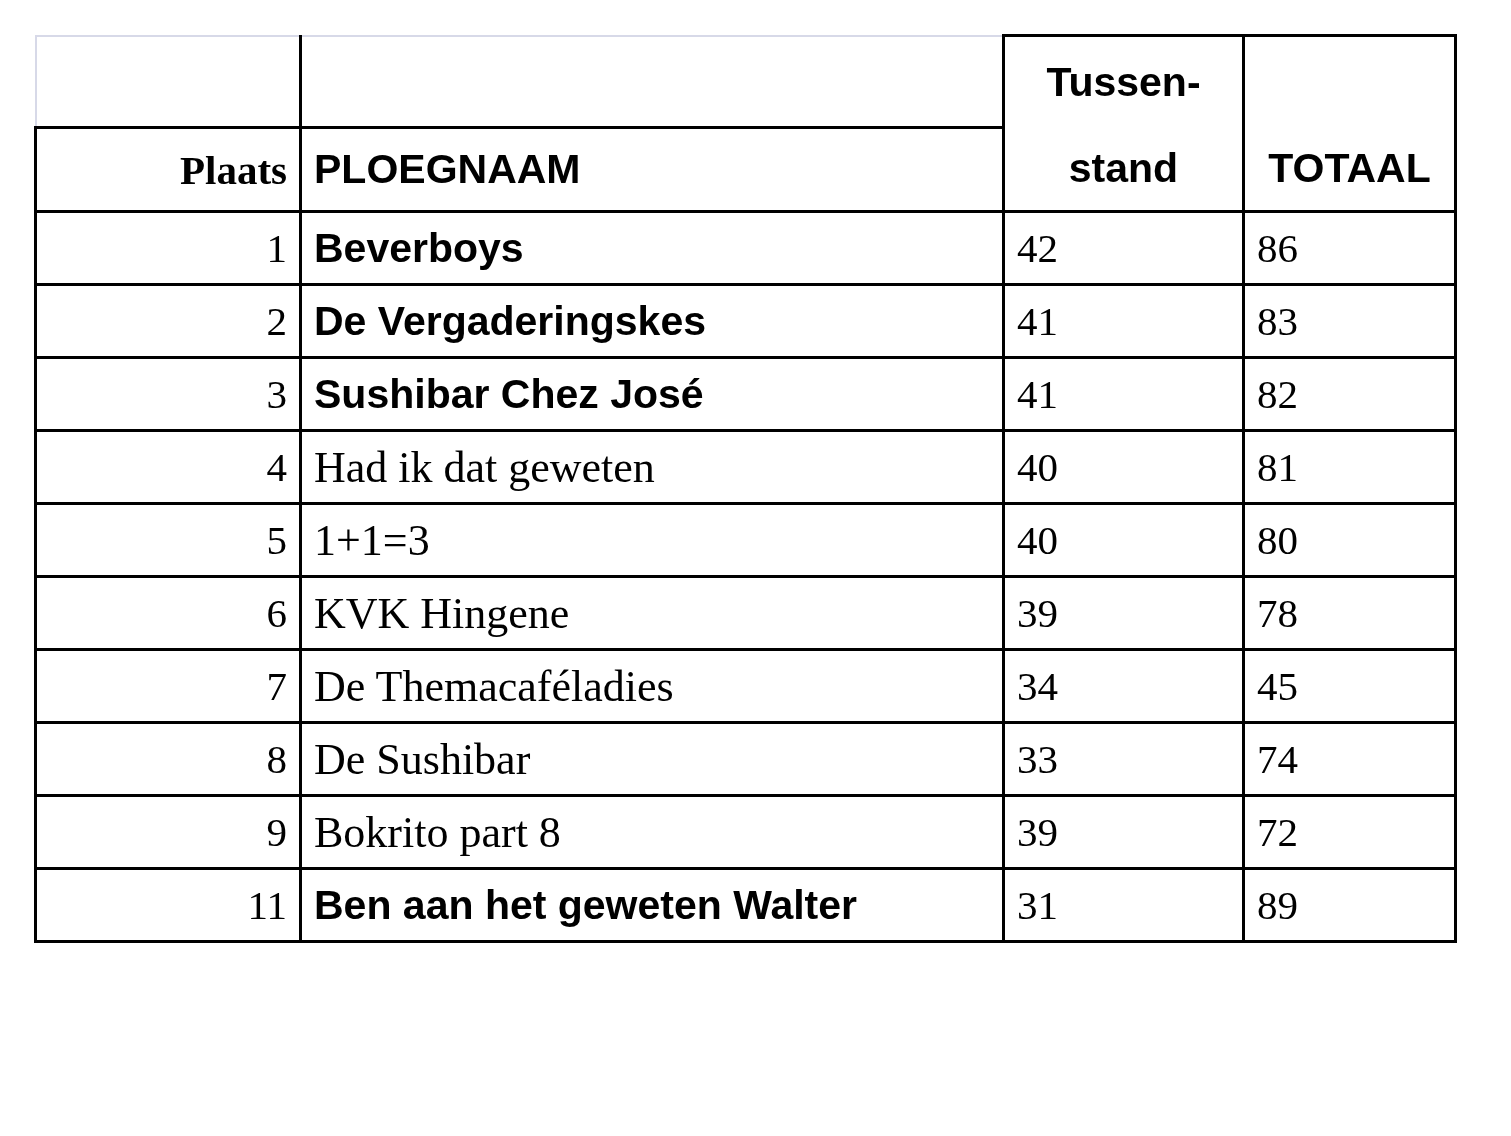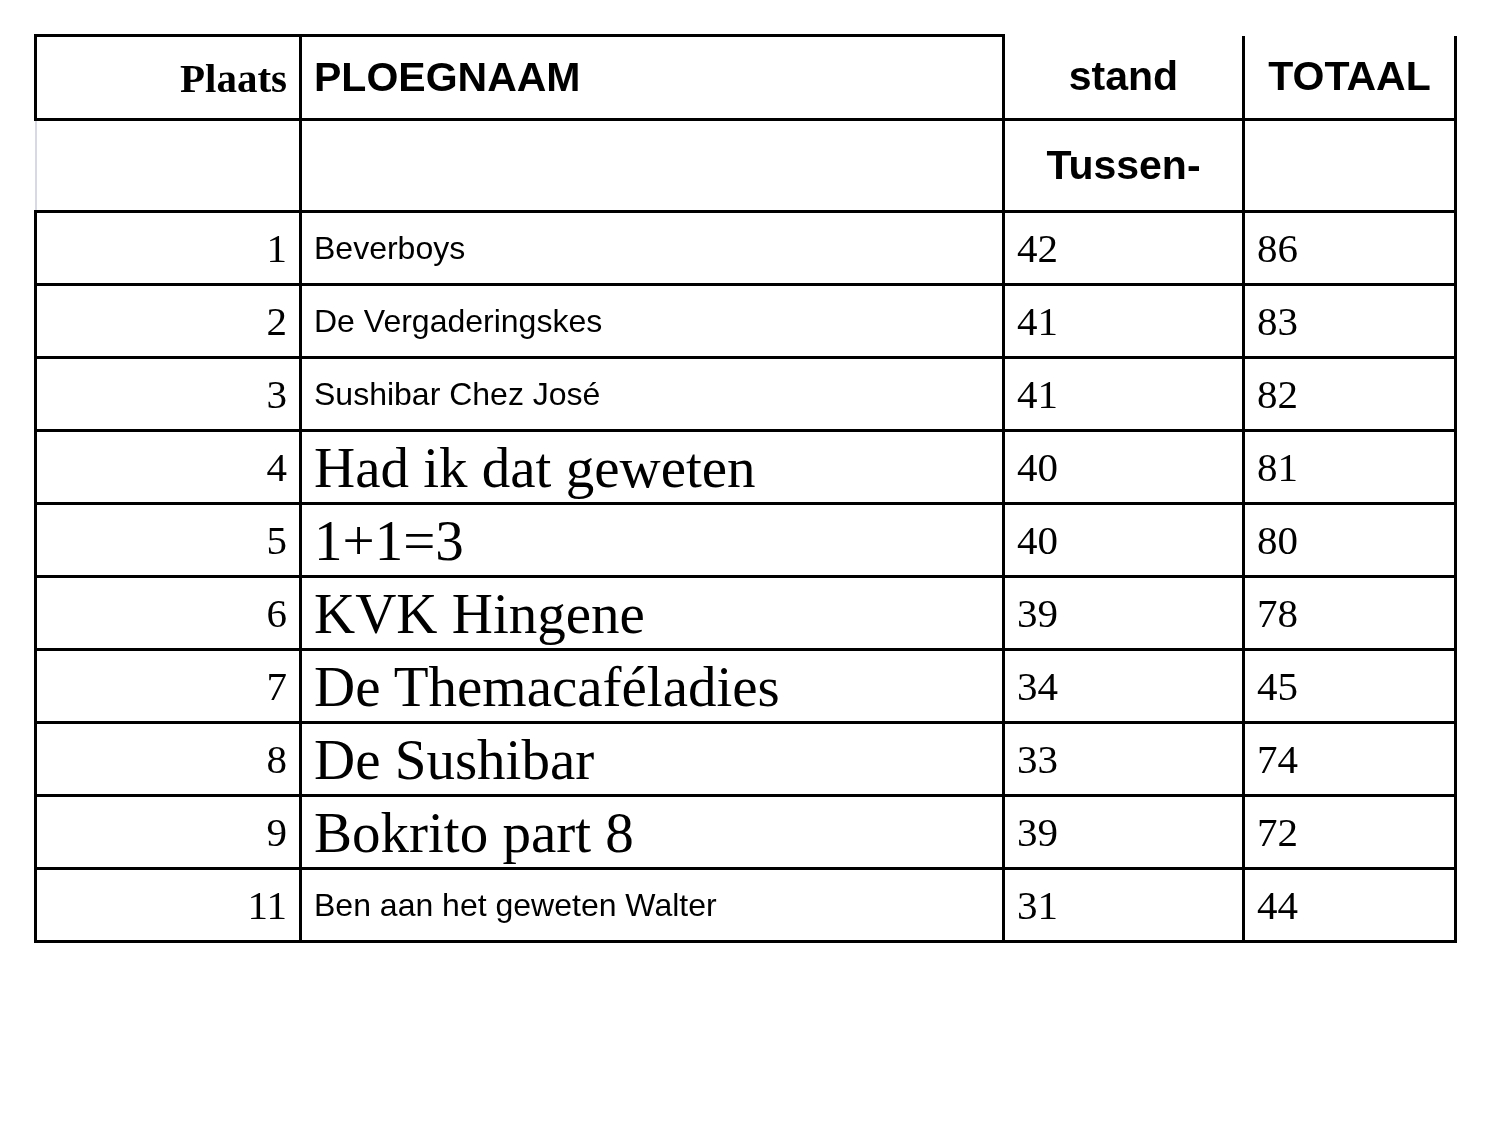--- a/index.html
+++ b/index.html
@@ -105,25 +105,26 @@
     text-align: right;
     font-family: "Liberation Serif", serif;
     font-size: 44px;
   }
   .cell-name {
     text-align: left;
     font-size: 41px;
   }
   .cell-name.serif {
     font-family: "Liberation Serif", serif;
-    font-size: 57px;
+    font-size: 44px;
   }
   .cell-name.sans {
     font-family: "Liberation Sans", sans-serif;
-    font-size: 32px;
+    font-size: 41px;
+    font-weight: bold;
   }
   .cell-num {
     text-align: left;
     font-family: "Liberation Serif", serif;
     font-size: 44px;
     padding-right: 16px;
   }
 </style>
 </head>
 <body>
@@ -131,30 +132,30 @@
 <div class="sheet">
   <table class="standings">
     <colgroup>
       <col class="c-plaats">
       <col class="c-naam">
       <col class="c-tussen">
       <col class="c-totaal">
     </colgroup>
     <tbody>
       <tr>
+        <td class="banner-left"></td>
+        <td class="banner-mid"></td>
+        <td class="banner-tussen">Tussen-</td>
+        <td class="banner-totaal"></td>
+      </tr>
+      <tr>
         <td class="hdr-plaats">Plaats</td>
         <td class="hdr-naam">PLOEGNAAM</td>
         <td class="hdr-tussen">stand</td>
         <td class="hdr-totaal">TOTAAL</td>
-      </tr>
-      <tr>
-        <td class="banner-left"></td>
-        <td class="banner-mid"></td>
-        <td class="banner-tussen">Tussen-</td>
-        <td class="banner-totaal"></td>
       </tr>
     <tr>
           <td class="cell-rank">1</td>
           <td class="cell-name sans">Beverboys</td>
           <td class="cell-num">42</td>
           <td class="cell-num">86</td>
         </tr>
         <tr>
           <td class="cell-rank">2</td>
           <td class="cell-name sans">De Vergaderingskes</td>
@@ -200,17 +201,17 @@
         <tr>
           <td class="cell-rank">9</td>
           <td class="cell-name serif">Bokrito part 8</td>
           <td class="cell-num">39</td>
           <td class="cell-num">72</td>
         </tr>
         <tr>
           <td class="cell-rank">11</td>
           <td class="cell-name sans">Ben aan het geweten Walter</td>
           <td class="cell-num">31</td>
-          <td class="cell-num">44</td>
+          <td class="cell-num">89</td>
         </tr>
       </tbody>
   </table>
 </div>
 
 </body></html>

